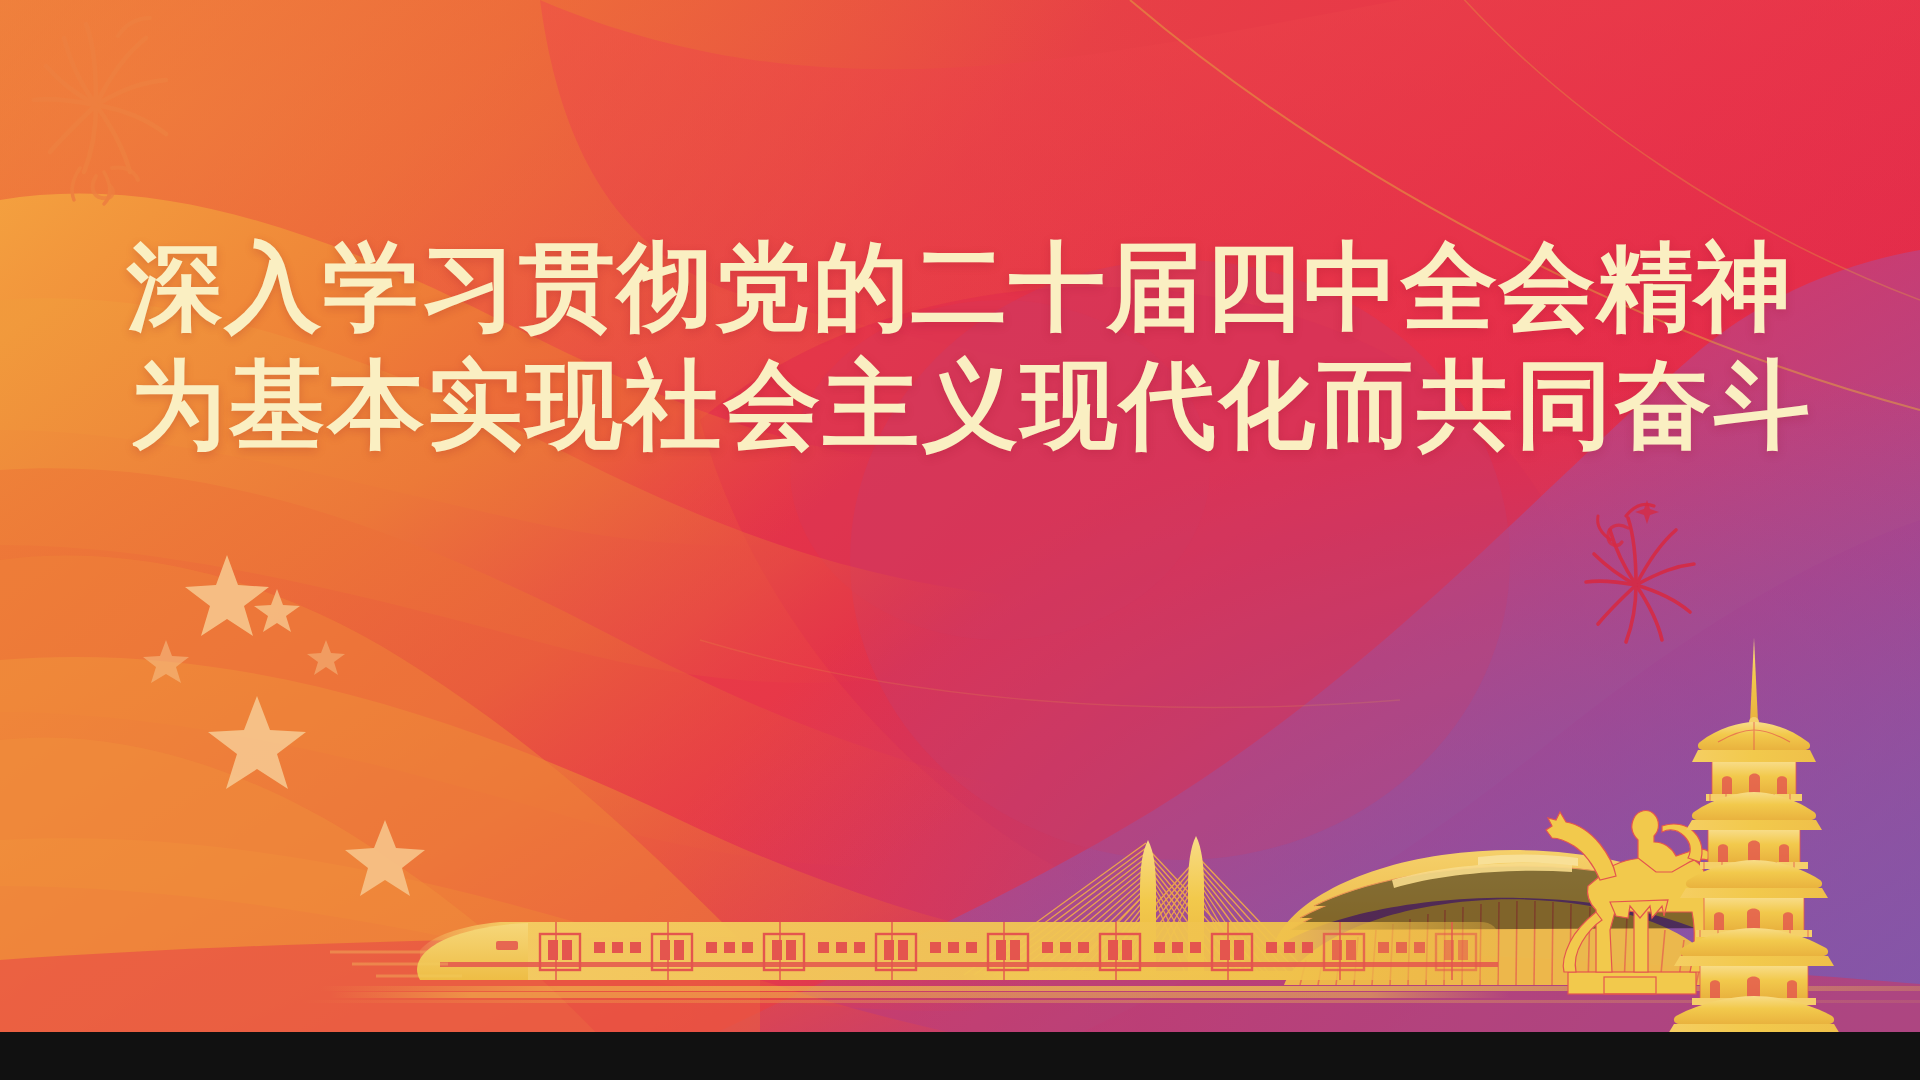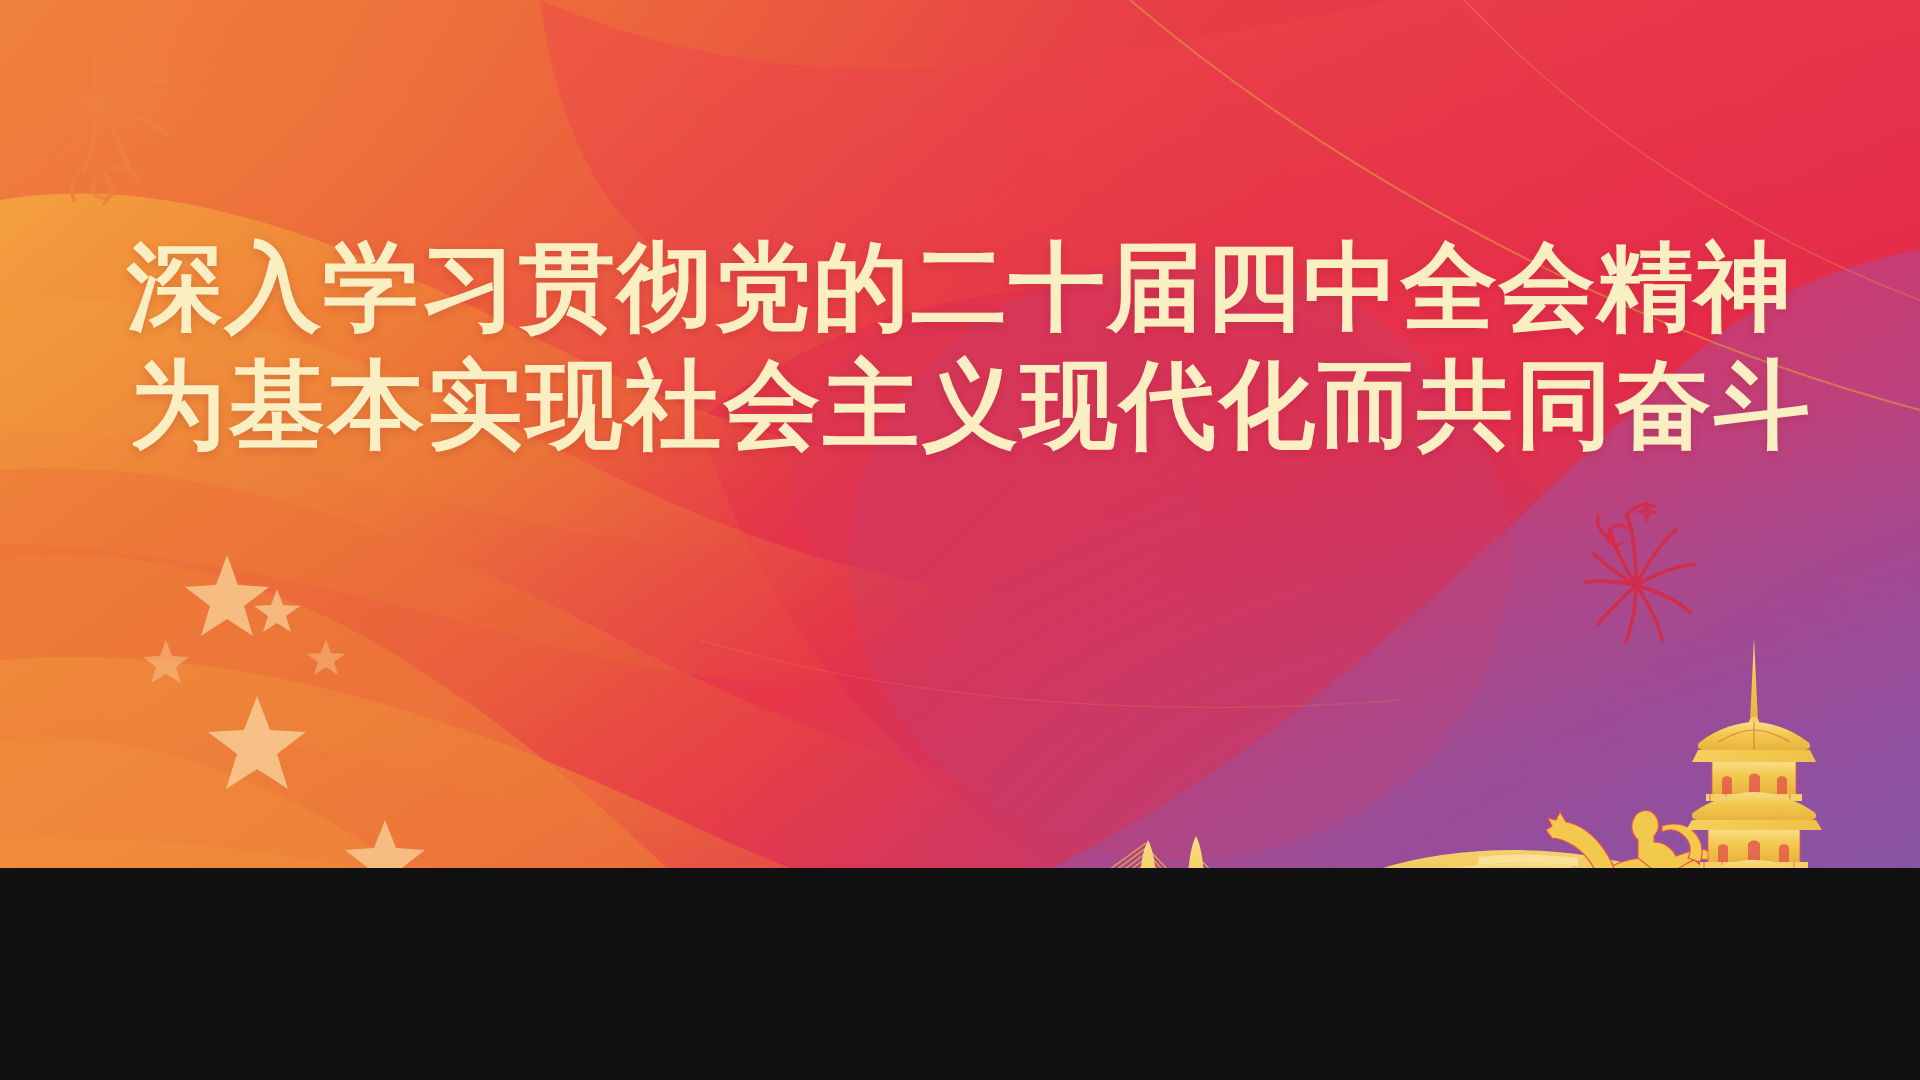--- a/index.html
+++ b/index.html
@@ -1,18 +1,18 @@
 <!DOCTYPE html>
 <html><head>
 <meta charset="utf-8">
 <style>
   html,body{margin:0;padding:0;background:#111;}
   #stage{
     position:relative;
-    width:1920px;height:868px;
+    width:1920px;height:1032px;
     overflow:hidden;
     font-family:"Liberation Sans","DejaVu Sans",sans-serif;
     background:#b91c1c;
   }
   .svgfull{position:absolute;left:0;top:0;width:1920px;height:1080px;display:block;}
 
   
   #title-block{
     position:absolute;
     left:0; top:228px;

